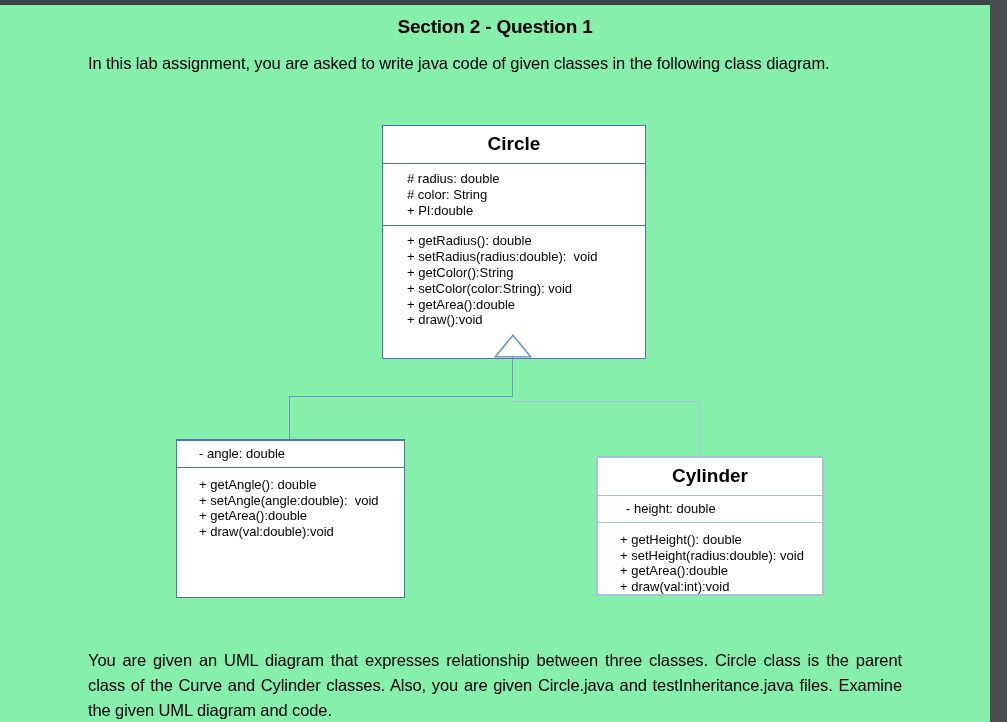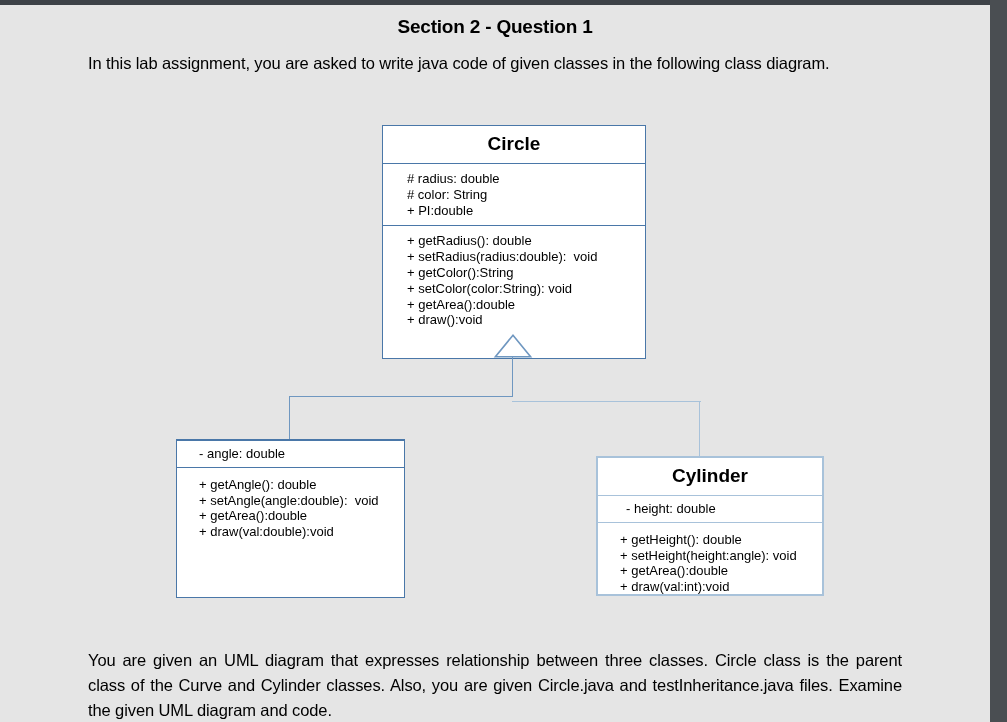--- a/index.html
+++ b/index.html
@@ -41,21 +41,21 @@
     right: 17px; top: 5px;
     width: 2px; height: 717px;
     background: #ffffff;
   }
 
   
   #page {
     position: absolute;
     left: 0; top: 5px;
     width: 990px; height: 717px;
-    background: #e5e5e5;
+    background: #86efac;
   }
 
   #page-title {
     position: absolute;
     left: 0; top: 11px;
     width: 990px;
     text-align: center;
     font-size: 19px;
     font-weight: bold;
     font-stretch: condensed;
@@ -224,21 +224,21 @@
 
     <div id="class-cylinder" class="uml-class light-border">
       <div class="uml-name">Cylinder</div>
       <div class="uml-divider light"></div>
       <div class="uml-section" style="padding:5px 6px 5px 28px;">
         <div class="uml-member">- height: double</div>
       </div>
       <div class="uml-divider light"></div>
       <div class="uml-section" style="padding:9px 6px 2px 22px;">
         <div class="uml-member">+ getHeight(): double</div>
-        <div class="uml-member">+ setHeight(height:angle): void</div>
+        <div class="uml-member">+ setHeight(radius:double): void</div>
         <div class="uml-member">+ getArea():double</div>
         <div class="uml-member">+ draw(val:int):void</div>
       </div>
     </div>
 
   </div>
 
   <div id="outro-para" class="body-para">You are given an UML diagram that expresses relationship between three classes. Circle class is the parent class of the Curve and Cylinder classes. Also, you are given Circle.java and testInheritance.java files. Examine the given UML diagram and code.</div>
 
 </div>

